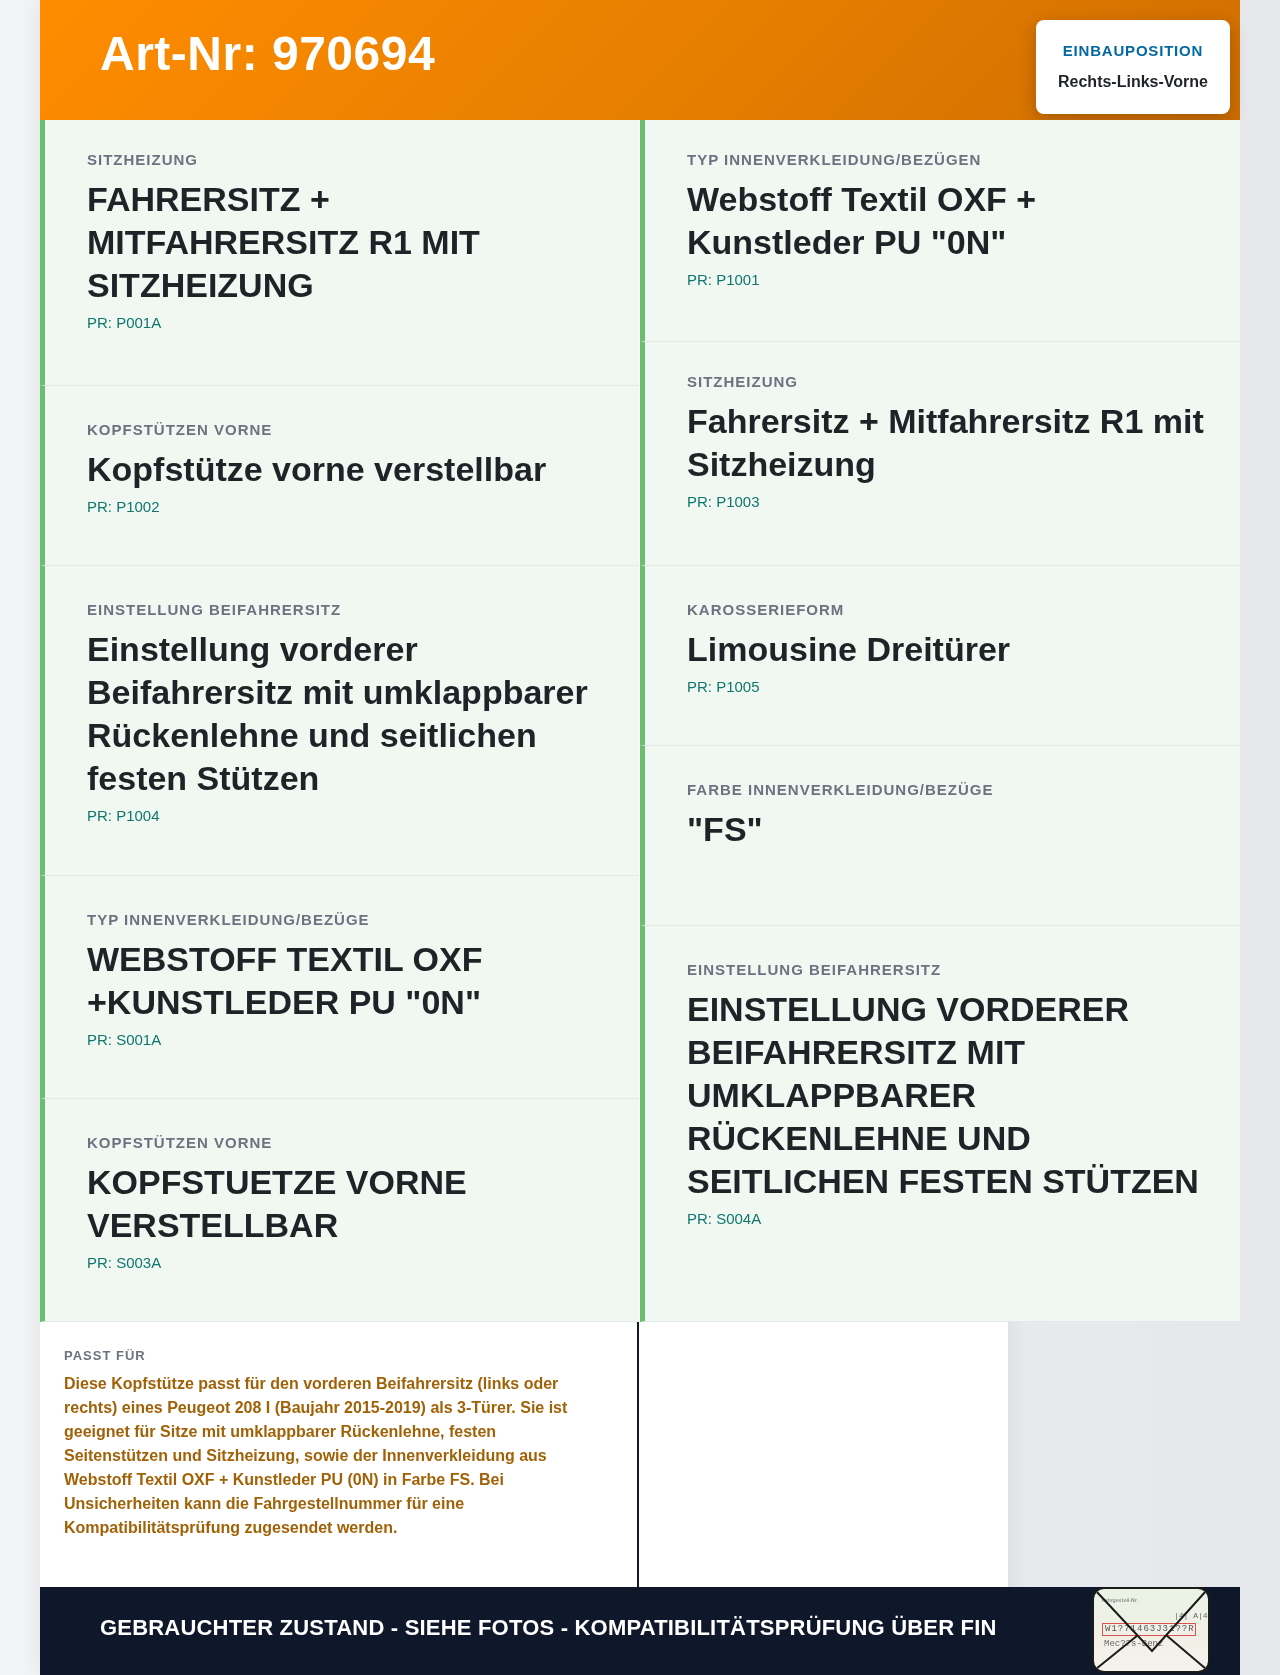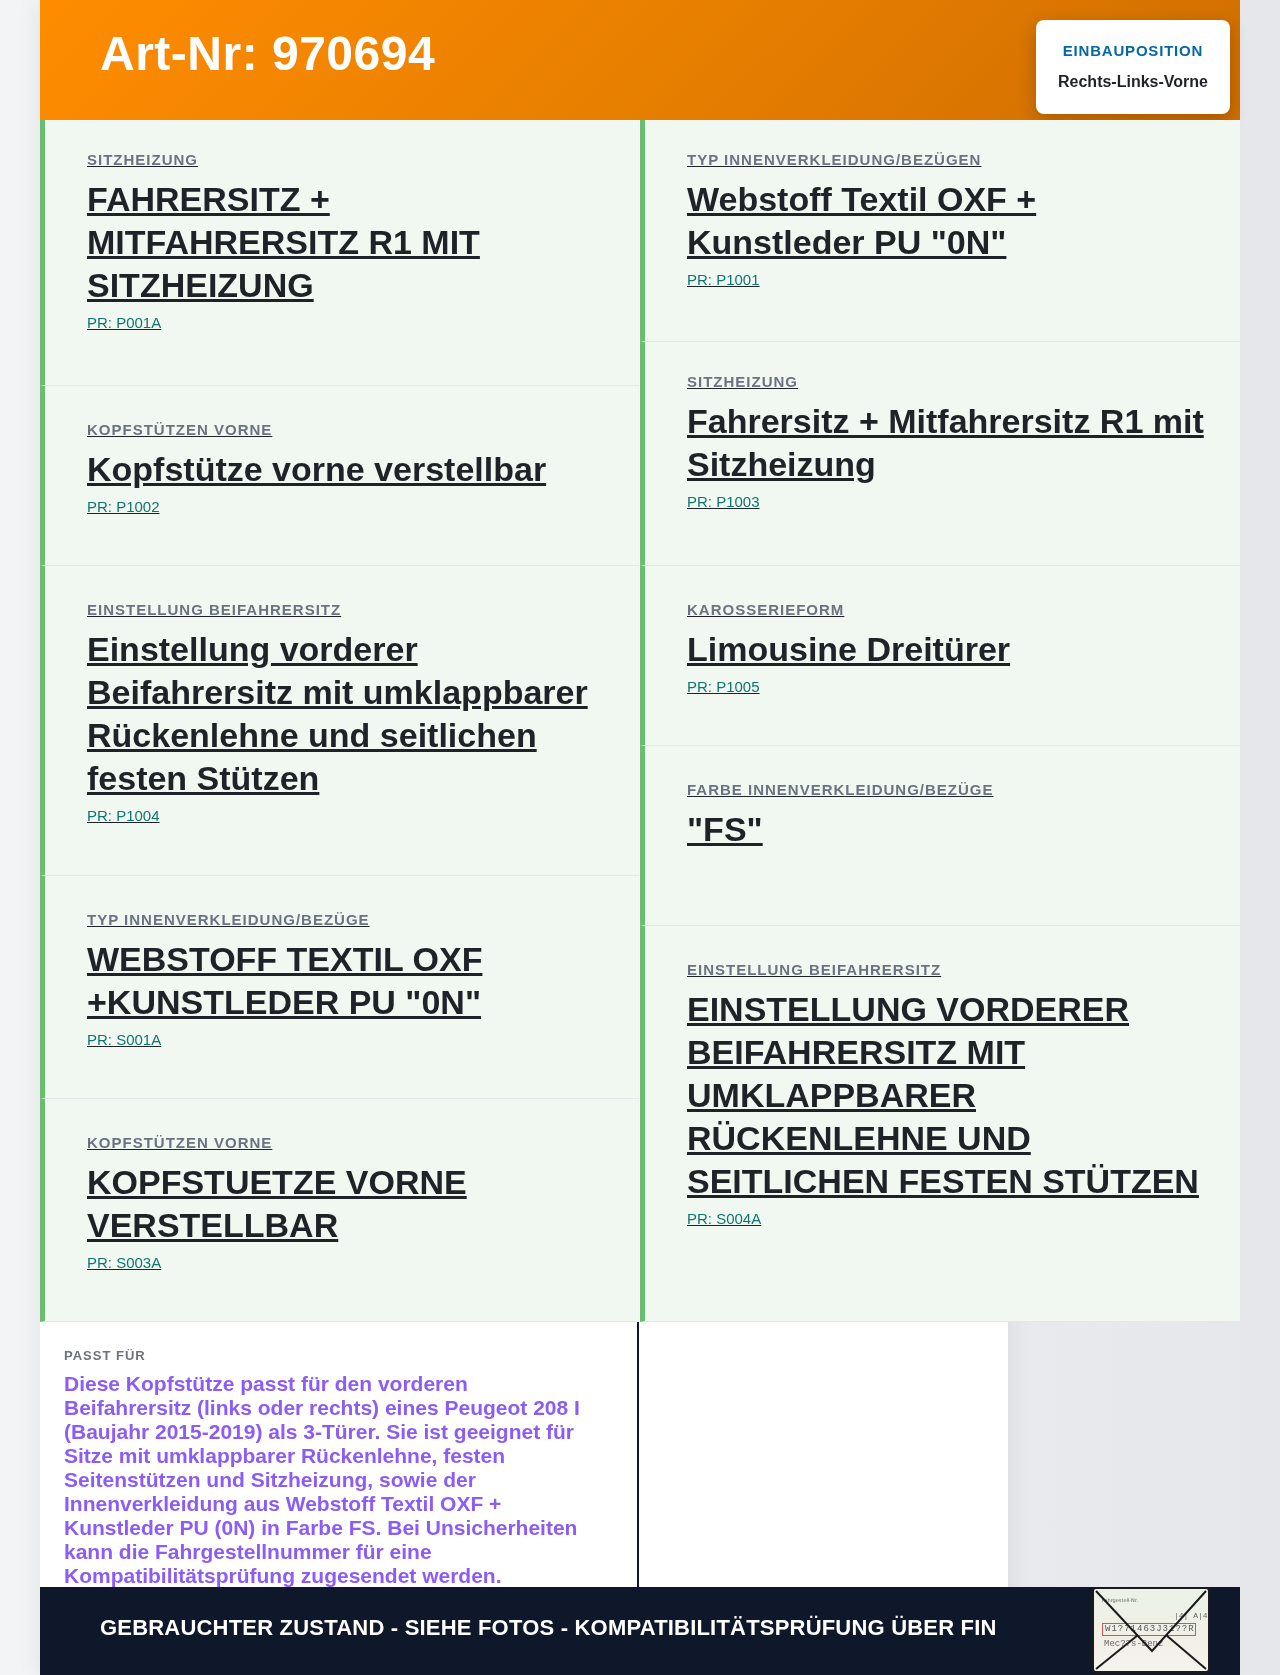--- a/index.html
+++ b/index.html
@@ -50,21 +50,21 @@
   }
   .col.left { left: 0; }
   .col.right { left: 600px; padding-left: 12px; }
   .cell {
     position: absolute; left: 0; width: 600px;
     background: #f1f8f2;
     border-left: 5px solid #6abf6e;
     border-bottom: 1px solid #e3e8ec;
   }
   .col.left .cell { width: 599px; }
-  .cell-inner { position: absolute; left: 42px; right: 30px; text-decoration: underline; }
+  .cell-inner { position: absolute; left: 42px; right: 30px; }
   .cell-label {
     display: block;
     font-size: 15px; font-weight: 700; color: #6b7280;
     letter-spacing: 1px; text-transform: uppercase; line-height: 20px;
   }
   .cell-value {
     display: block; margin-top: 8px;
     font-size: 34px; font-weight: 700; color: #1f2328; line-height: 43px;
   }
   .cell-code {
@@ -76,36 +76,36 @@
     width: 599px; height: 265px;
     border-right: 2px solid #0f172a;
     background: #ffffff;
   }
   .fits-label {
     position: absolute; left: 24px; top: 26px;
     font-size: 13px; font-weight: 700; color: #6b7280; letter-spacing: 1px;
   }
   .fits-text {
     position: absolute; left: 24px; top: 50px; width: 520px;
-    font-size: 21px; font-weight: 700; color: #8b5cf6; line-height: 24px;
+    font-size: 16px; font-weight: 700; color: #a16207; line-height: 24px;
   }
   .footer {
     position: absolute; left: 0; top: 1587px;
     width: 1200px; height: 88px;
     background: #0f172a;
   }
   .footer-text {
     position: absolute; left: 60px; top: 28px;
     font-size: 22px; font-weight: 700; color: #ffffff; letter-spacing: 0.2px;
   }
   .envelope {
     position: absolute; left: 1052px; top: 0px;
     width: 118px; height: 86px;
     background: linear-gradient(180deg, #eaf3e6 0%, #f2efe6 60%, #f5f3ee 100%);
-    border: 2px solid #1a1a1a; border-radius: 4px;
+    border: 2px solid #1a1a1a; border-radius: 12px;
     overflow: hidden;
   }
   .envelope svg { position: absolute; left: 0; top: 0; }
   .env-small { position: absolute; left: 8px; top: 8px; font-size: 5px; color: #666; font-family: "DejaVu Sans", sans-serif; }
   .env-fin {
     position: absolute; left: 8px; top: 34px; width: 94px; height: 13px;
     border: 1px solid #d9534f;
     font-family: "Liberation Mono", monospace; font-size: 9px; color: #555; line-height: 11px;
     padding-left: 2px; letter-spacing: 1px;
   }

